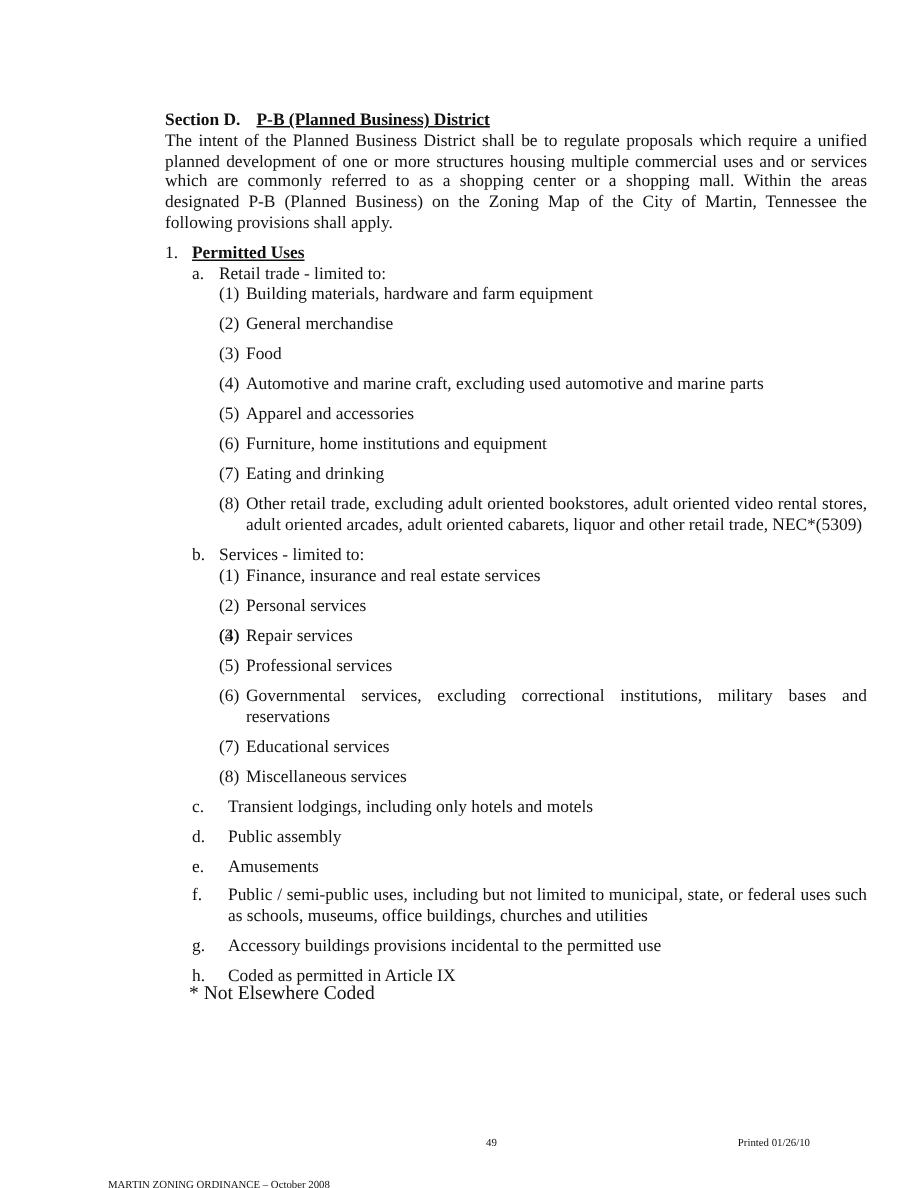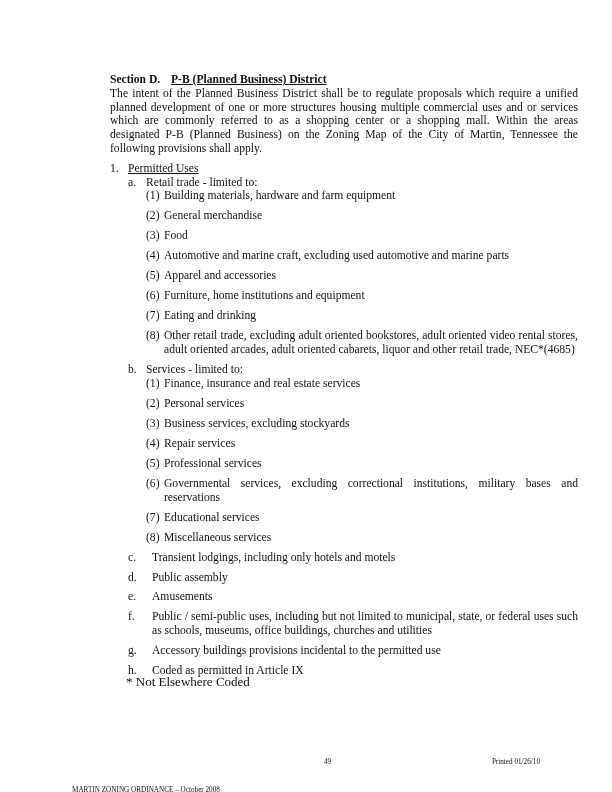--- a/index.html
+++ b/index.html
@@ -5,21 +5,21 @@
   html, body { margin: 0; padding: 0; background: #fff; }
   body { width: 612px; height: 792px; position: relative; overflow: hidden;
          font-family: "Liberation Serif", "DejaVu Serif", serif; color: #111; }
   .page { position: absolute; left: 72px; top: 73px; width: 468px; font-size: 11.6px; line-height: 13.8px; margin-left: 38px; }
   .heading { font-weight: bold; margin: 0; }
   .heading .sec { display: inline-block; width: 61px; }
   .heading .title { text-decoration: underline; }
   .intro { text-align: justify; margin: 0; }
   .l1 { margin-top: 6px; position: relative; padding-left: 18px; }
   .l1 .num { position: absolute; left: 0; }
-  .l1 .lbl { text-decoration: underline; }
+  .l1 .lbl { text-decoration: underline; font-weight: bold; }
   .l2 { position: relative; padding-left: 36px; }
   .l2 .let { position: absolute; left: 18px; }
   .l3 { position: relative; padding-left: 54px; padding-left: 54px; }
   .l3 .pn { position: absolute; left: 36px; }
   .l3 .txt { display: block; text-align: justify; }
   .l3 { margin-top: 6.2px; }
   .l3.first { margin-top: 0; }
   .l2b { margin-top: 6.2px; }
   .l2c { position: relative; padding-left: 42px; margin-top: 6.2px; }
   .l2c .let { position: absolute; left: 18px; }
@@ -69,38 +69,37 @@
   <div class="l3">
       <span class="pn">(6)</span>
       <span class="txt">Furniture, home institutions and equipment</span>
     </div>
   <div class="l3">
       <span class="pn">(7)</span>
       <span class="txt">Eating and drinking</span>
     </div>
   <div class="l3">
       <span class="pn">(8)</span>
-      <span class="txt">Other retail trade, excluding adult oriented bookstores, adult oriented video rental stores, adult oriented arcades, adult oriented cabarets, liquor and other retail trade, NEC*(4685)</span>
+      <span class="txt">Other retail trade, excluding adult oriented bookstores, adult oriented video rental stores, adult oriented arcades, adult oriented cabarets, liquor and other retail trade, NEC*(5309)</span>
     </div>
 
   <div class="l2 l2b">
     <span class="let">b.</span>
     <span>Services - limited to:</span>
   </div>
   <div class="l3 first">
       <span class="pn">(1)</span>
       <span class="txt">Finance, insurance and real estate services</span>
     </div>
   <div class="l3">
       <span class="pn">(2)</span>
       <span class="txt">Personal services</span>
     </div>
   <div class="l3">
       <span class="pn">(3)</span>
-      <span class="txt">Business services, excluding stockyards</span>
     </div>
   <div class="l3">
       <span class="pn">(4)</span>
       <span class="txt">Repair services</span>
     </div>
   <div class="l3">
       <span class="pn">(5)</span>
       <span class="txt">Professional services</span>
     </div>
   <div class="l3">

